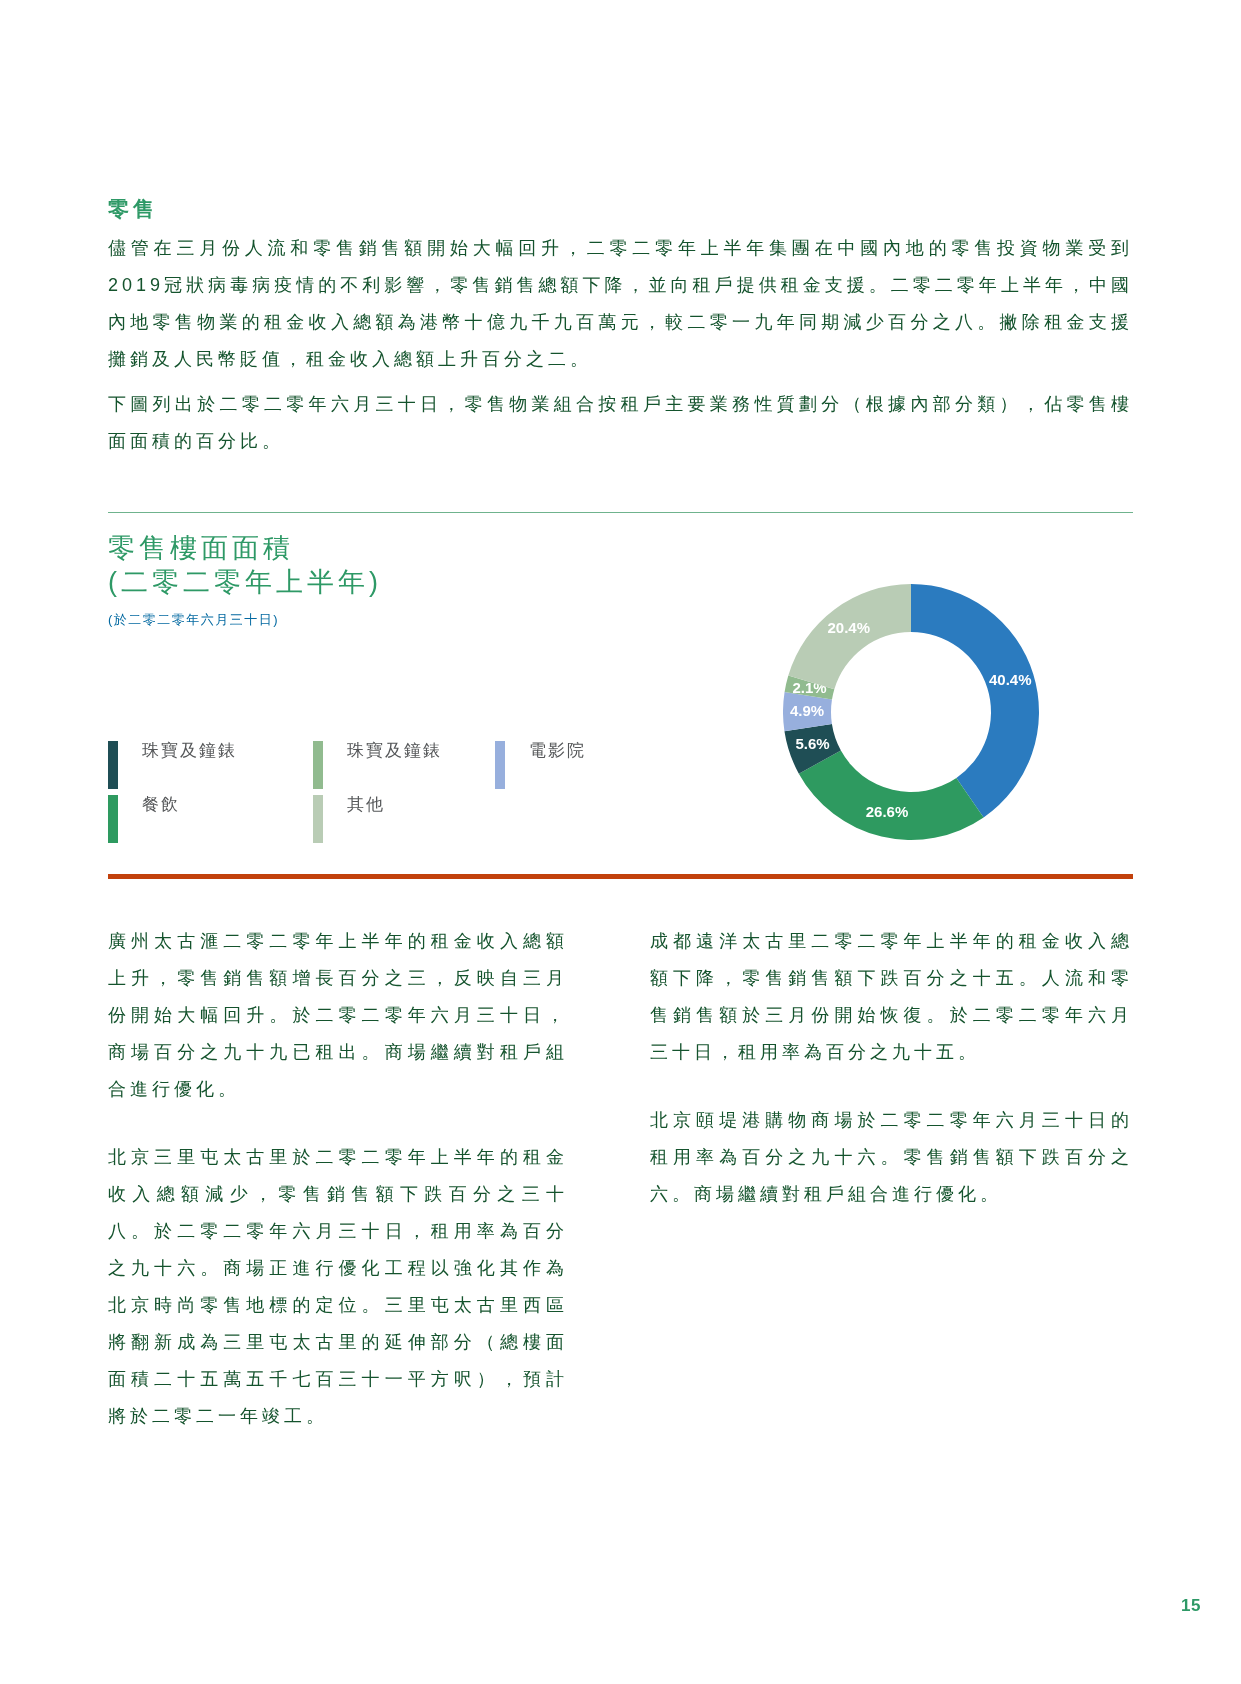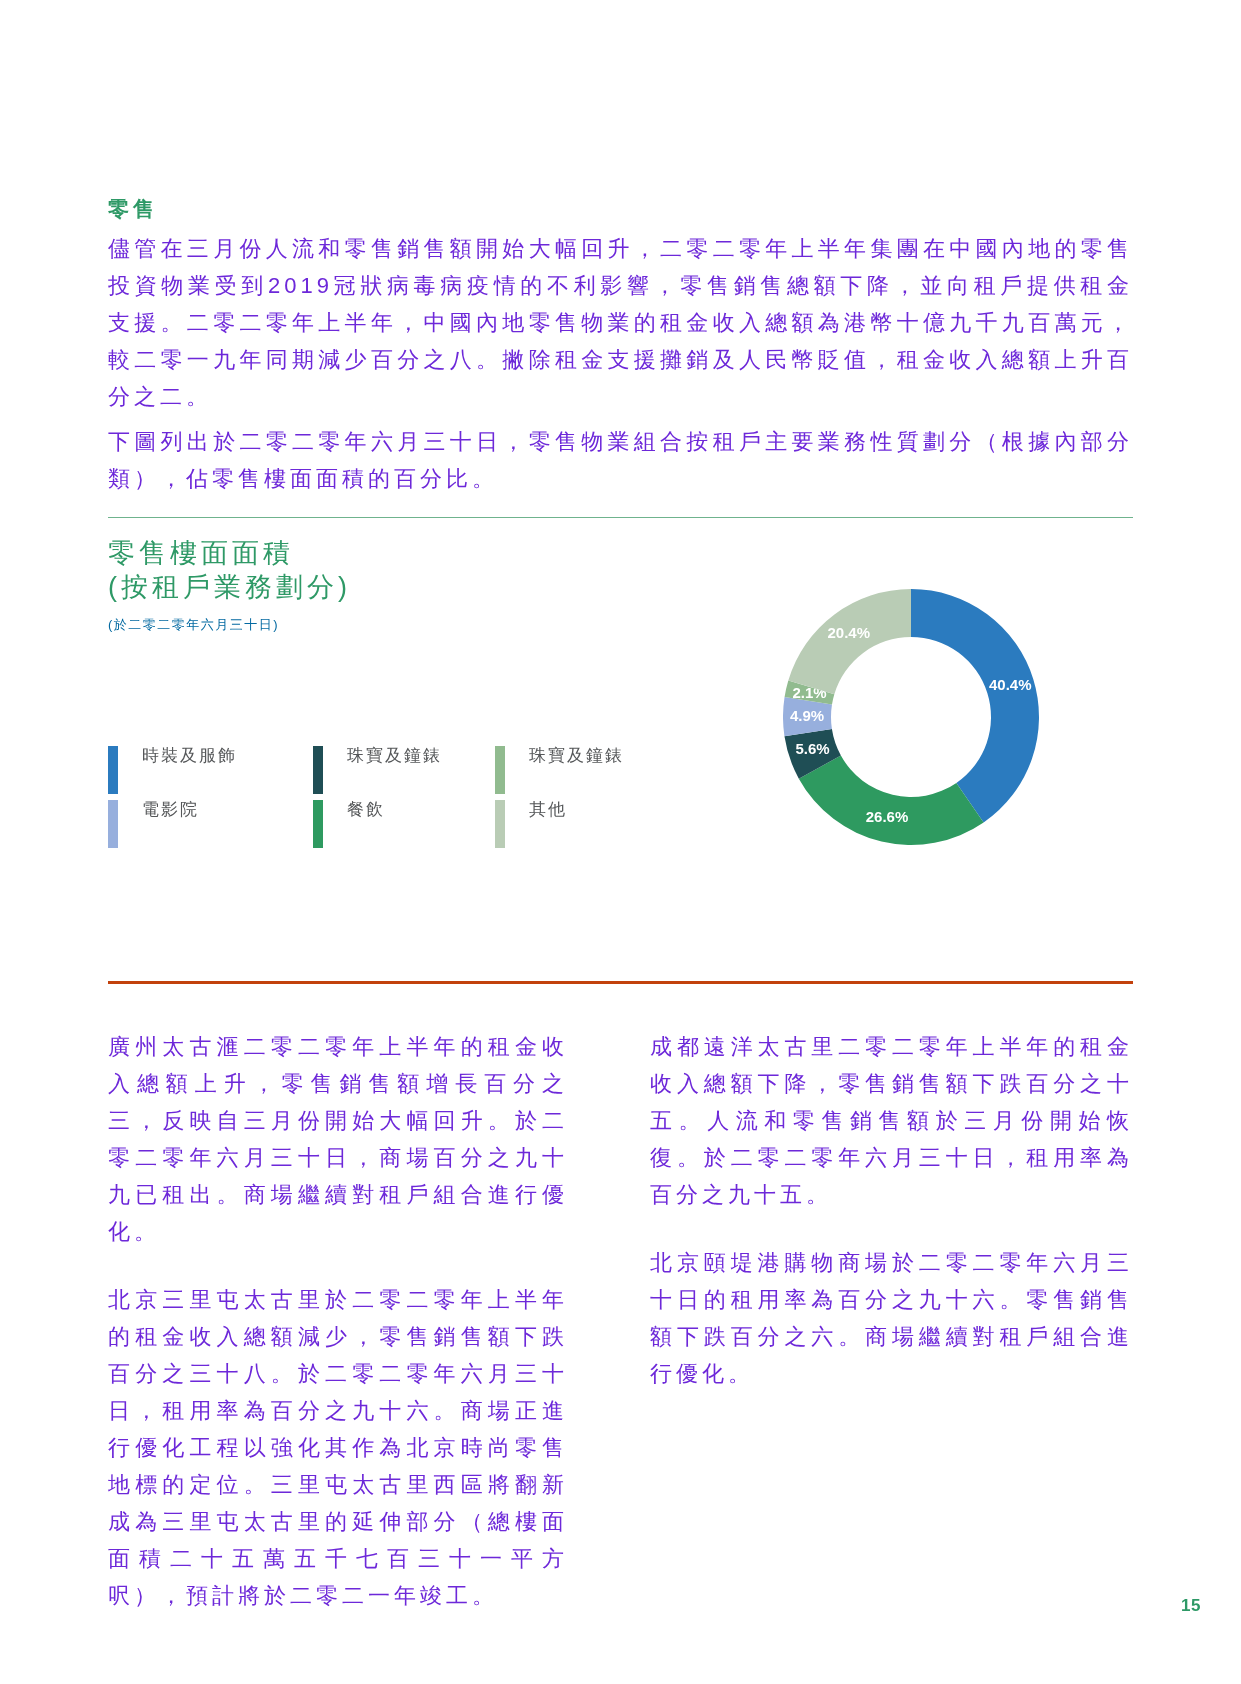--- a/index.html
+++ b/index.html
@@ -18,33 +18,33 @@
   }
   h1.section-heading {
     font-size: 21px;
     line-height: 26px;
     font-weight: 600;
     color: #2E9966;
     letter-spacing: 4px;
     margin: 0 0 8px 0;
   }
   p.body-text {
-    font-size: 22px;
+    font-size: 18px;
     line-height: 37px;
     letter-spacing: 4px;
-    color: #6d28d9;
+    color: #14532d;
     text-align: justify;
     margin: 0 0 8px 0;
   }
   .chart-section {
     position: relative;
-    margin-top: 20px;
-    height: 467px;
+    margin-top: 52px;
+    height: 367px;
     border-top: 1px solid #6FB38D;
-    border-bottom: 3px solid #c2410c;
+    border-bottom: 5px solid #c2410c;
   }
   .chart-title {
     padding-top: 18px;
     color: #2E9966;
     font-size: 27px;
     line-height: 34px;
     font-weight: 500;
     letter-spacing: 4px;
   }
   .chart-subtitle {
@@ -114,29 +114,25 @@
 <div class="page">
 
   <h1 class="section-heading">零售</h1>
 
   <p class="body-text">儘管在三月份人流和零售銷售額開始大幅回升，二零二零年上半年集團在中國內地的零售投資物業受到2019冠狀病毒病疫情的不利影響，零售銷售總額下降，並向租戶提供租金支援。二零二零年上半年，中國內地零售物業的租金收入總額為港幣十億九千九百萬元，較二零一九年同期減少百分之八。撇除租金支援攤銷及人民幣貶值，租金收入總額上升百分之二。</p>
   <p class="body-text">下圖列出於二零二零年六月三十日，零售物業組合按租戶主要業務性質劃分（根據內部分類），佔零售樓面面積的百分比。</p>
 
   <section class="chart-section">
     <div class="chart-title">
       <div>零售樓面面積</div>
-      <div>(按租戶業務劃分)</div>
+      <div>(二零二零年上半年)</div>
     </div>
     <div class="chart-subtitle">(於二零二零年六月三十日)</div>
 
     <div class="legend">
-      <div class="legend-item">
-        <span class="legend-bar" style="background: rgb(43, 123, 191);"></span>
-        <span class="legend-label">時裝及服飾</span>
-      </div>
       <div class="legend-item">
         <span class="legend-bar" style="background: rgb(31, 78, 85);"></span>
         <span class="legend-label">珠寶及鐘錶</span>
       </div>
       <div class="legend-item">
         <span class="legend-bar" style="background: rgb(145, 187, 143);"></span>
         <span class="legend-label">珠寶及鐘錶</span>
       </div>
       <div class="legend-item">
         <span class="legend-bar" style="background: rgb(151, 175, 221);"></span>

